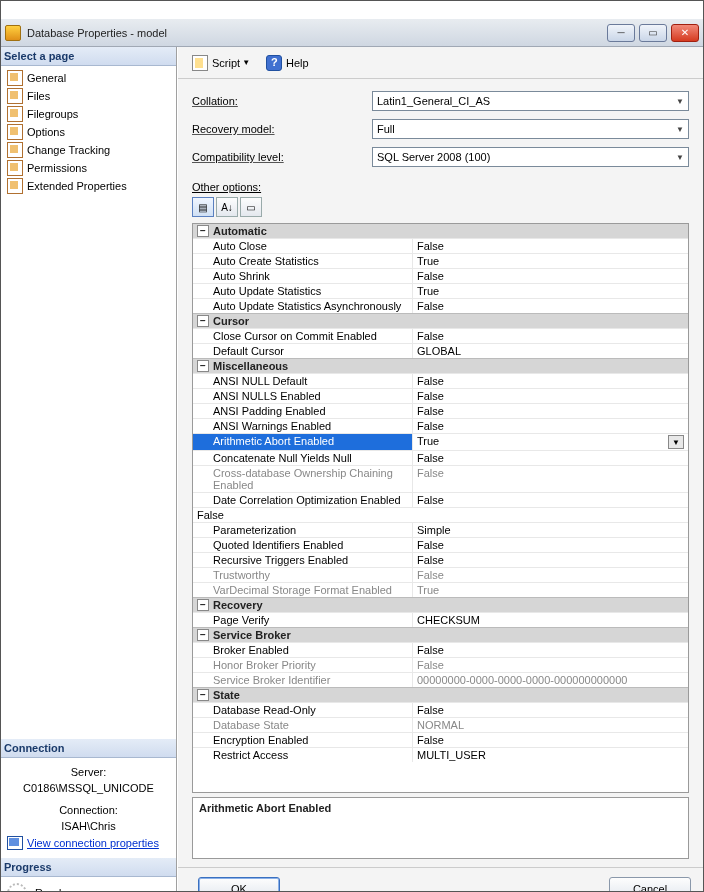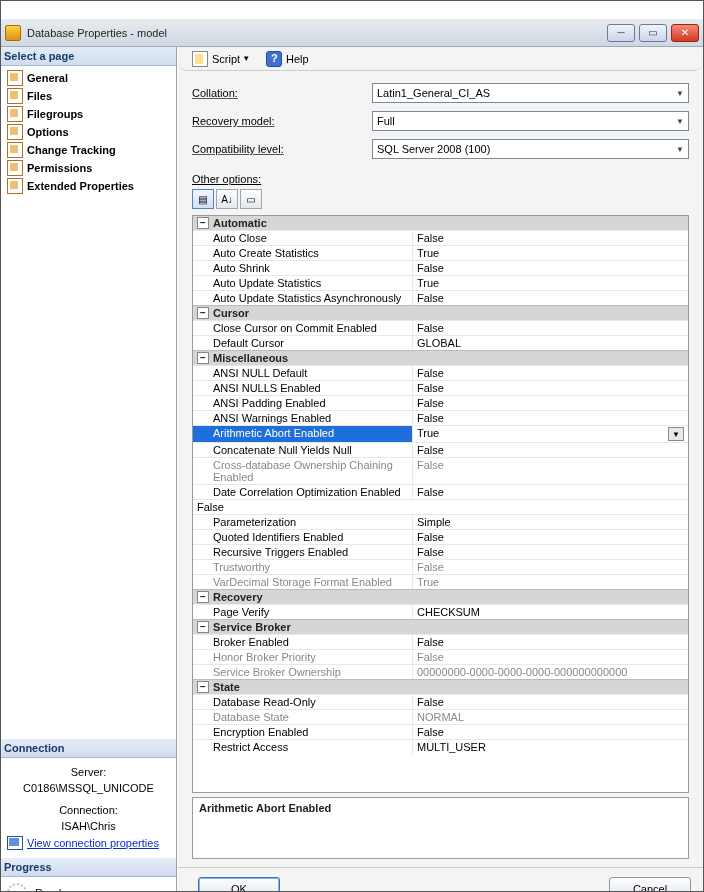--- a/index.html
+++ b/index.html
@@ -6,33 +6,33 @@
 body { font-family: Tahoma, "Segoe UI", sans-serif; font-size: 11px; background: #fff; width: 704px; height: 892px; overflow: hidden; border: 1px solid #555; }
 .titlebar { height: 28px; background: linear-gradient(#e8ecf0, #cfd7e2); display: flex; align-items: center; padding: 0 4px; border-bottom: 1px solid #a0a8b4; margin-top: 18px; }
 .titlebar .icon { width: 16px; height: 16px; background: linear-gradient(#ffd040, #e09018); border: 1px solid #a07010; border-radius: 2px; margin-right: 6px; }
 .titlebar .title { flex: 1; color: #222; }
 .titlebar .winbtn { width: 28px; height: 18px; border: 1px solid #6a7a9a; margin-left: 4px; border-radius: 3px; display:flex; align-items:center; justify-content:center; font-size:10px; color:#333; background: linear-gradient(#f0f4fa,#cad6e8); cursor:pointer;}
 .titlebar .winbtn.close { background: linear-gradient(#f28a7a,#d53a20); color:#fff; border-color:#a02010; }
 .content { display: flex; height: calc(100% - 28px); }
 .sidebar { width: 176px; background: #fff; border-right: 1px solid #a0a0a0; display:flex; flex-direction:column; }
 .panel-header { background: linear-gradient(#e4ecf7,#d0dcef); padding: 3px 3px; font-weight: bold; color: #1a3a6a; border-bottom: 1px solid #a8b8d0; }
 .nav-list { padding: 3px 0; flex:0 0 auto; }
-.nav-item { display:flex; align-items:center; padding: 1px 6px; cursor:pointer;font-weight:bold; }
+.nav-item { display:flex; align-items:center; padding: 1px 6px; cursor:pointer; }
 .nav-item .nicon { width:16px; height:16px; margin-right:4px; display:inline-block; background:#fff; border:1px solid #b07030; position:relative; }
 .nav-item .nicon:before { content:""; position:absolute; left:2px; top:2px; width:8px; height:8px; background:#f0c070; }
 .sidebar-spacer { flex:1; }
 .conn-block { padding: 4px 6px 8px; font-size:11px; color:#000; }
 .conn-block div { margin-top:4px;text-align:center; }
 .conn-link { color:#0030d0; text-decoration: underline; cursor:pointer; display:flex; align-items:center; margin-top:10px; }
 .conn-link .cicon { width:16px; height:14px; margin-right:4px; background:#fff; border:1px solid #2050a0; position:relative; }
 .conn-link .cicon:before{content:"";position:absolute;left:1px;top:1px;width:10px;height:8px;background:#6090e0;}
 .progress-block { padding: 6px; display:flex; align-items:center; }
 .spinner { width:20px; height:20px; border:2px dotted #bbb; border-radius:50%; margin-right:8px;}
 .main { flex:1; display:flex; flex-direction:column; background:#f4f4f4; border-left:1px solid #fff;}
-.toolbar { height:24px; display:flex; align-items:center; padding:8px 8px; border-bottom:1px solid #ccc; background:#f4f4f4;border-radius:9px; }
+.toolbar { height:32px; display:flex; align-items:center; padding:8px 8px; border-bottom:1px solid #ccc; background:#f4f4f4; }
 .tbbtn { display:flex; align-items:center; padding:2px 6px; margin-right:4px; cursor:pointer; }
 .tbbtn .tbicon { width:16px; height:16px; background:#fff; border:1px solid #888; margin-right:4px; position:relative; }
 .tbbtn .tbicon.script:before{content:"";position:absolute;left:2px;top:2px;width:8px;height:10px;background:#ffe090;}
 .tbbtn .tbicon.help{background:#4070d0;border-color:#2050a0;border-radius:3px;}
 .tbbtn .tbicon.help:before{content:"?";position:absolute;left:4px;top:0;color:#fff;font-weight:bold;font-size:11px;}
 .drop-arrow{margin-left:2px;font-size:8px;}
 .main-body { flex:1; padding: 12px 14px 8px; overflow:hidden; display:flex; flex-direction:column;}
 .form-row { display:flex; align-items:center; margin-bottom:8px; }
 .form-row label { width:180px; }
 .form-row label.ul { text-decoration: underline; text-decoration-color:#555;}
@@ -321,21 +321,21 @@
               <span>False</span>
             </div>
           </div>
           <div class="prop-row dim">
             <div class="pname">Honor Broker Priority</div>
             <div class="pval">
               <span>False</span>
             </div>
           </div>
           <div class="prop-row dim">
-            <div class="pname">Service Broker Ownership</div>
+            <div class="pname">Service Broker Identifier</div>
             <div class="pval">
               <span>00000000-0000-0000-0000-000000000000</span>
             </div>
           </div>
           <div class="cat-header">
             <span class="exp">−</span>
             <span>State</span>
           </div>
           <div class="prop-row">
             <div class="pname">Database Read-Only</div>

